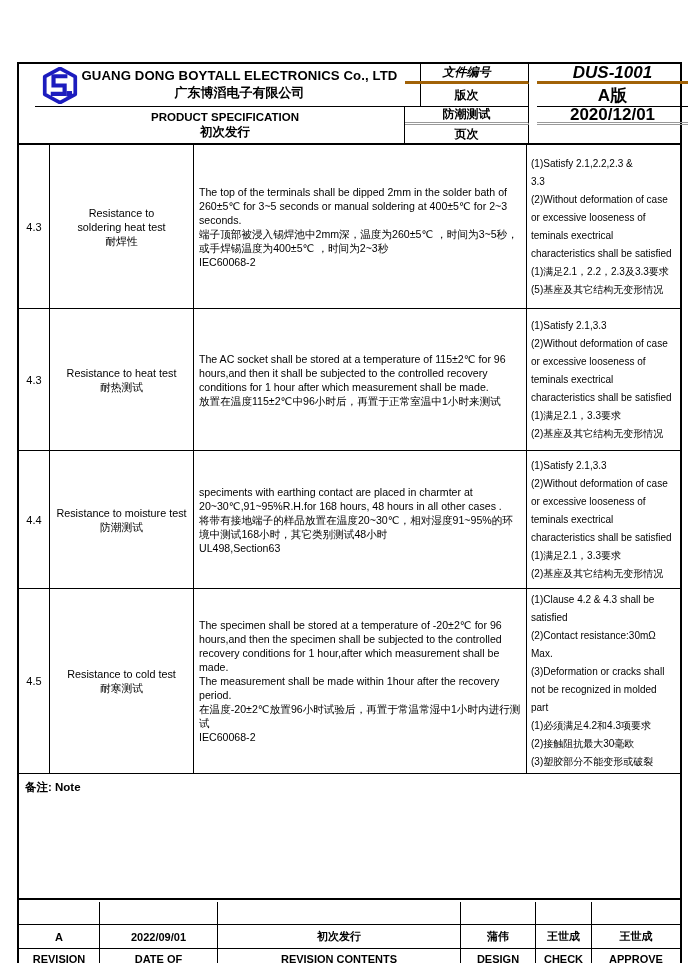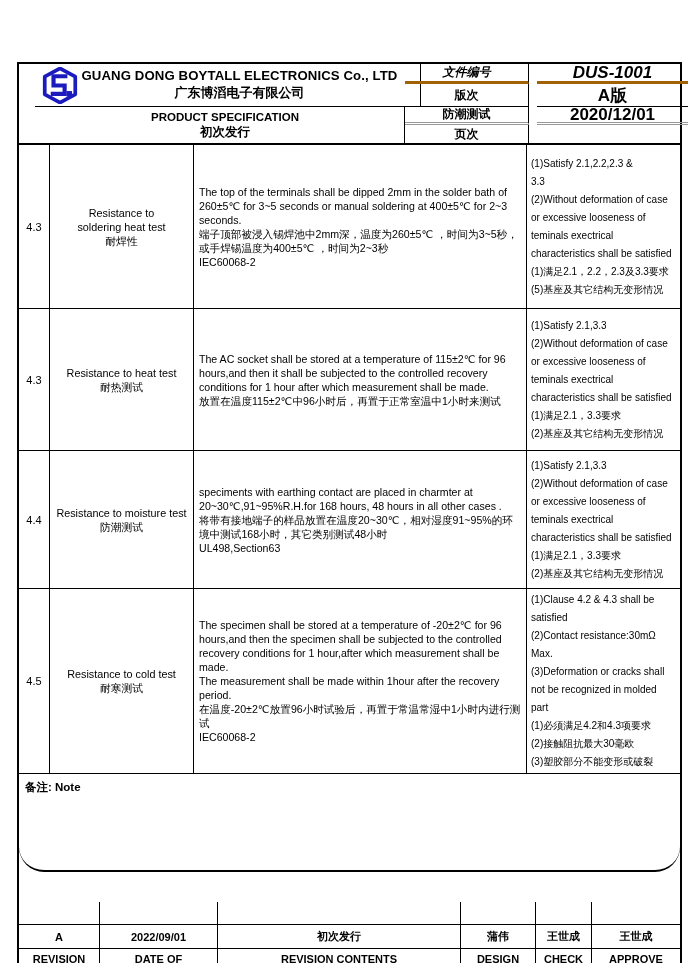--- a/index.html
+++ b/index.html
@@ -44,22 +44,22 @@
   .spec > .c1,.spec > .c2,.spec > .c3 { border-right:1px solid #000; }
   .cell-no   { display:flex; align-items:center; justify-content:center; font-size:11px; }
   .cell-name { display:flex; align-items:center; justify-content:center; text-align:center;
                font-size:10.8px; line-height:14px; white-space:pre-line; padding:16px 2px; }
   .cell-desc { display:flex; align-items:center; font-size:10.6px; line-height:14px;
                white-space:pre-line; padding:4px 5px; }
   .cell-req  { display:flex; align-items:center; font-size:10px; line-height:18px;
                white-space:pre-line; padding:4px 4px; }
 
   
-  .note { position:absolute; left:0; top:709px; width:661px; height:99px;
-          border-bottom:2px solid #000; padding:4px 6px;border-radius:25px; }
+  .note { position:absolute; left:0; top:709px; width:661px; height:127px;
+          border-bottom:2px solid #000; padding:4px 6px; }
   .note-label { font-weight:bold; font-size:11.5px; }
 
   
   .rev { position:absolute; left:0; top:838px; width:661px;
          display:grid;
          grid-template-columns:81px 118px 243px 75px 56px 88px;
          grid-template-rows:23px 24px 40px; }
   .rev > div { overflow:hidden; display:flex; align-items:center; justify-content:center;
                font-size:11px; }
   .rev > .br { border-right:1px solid #000; }

